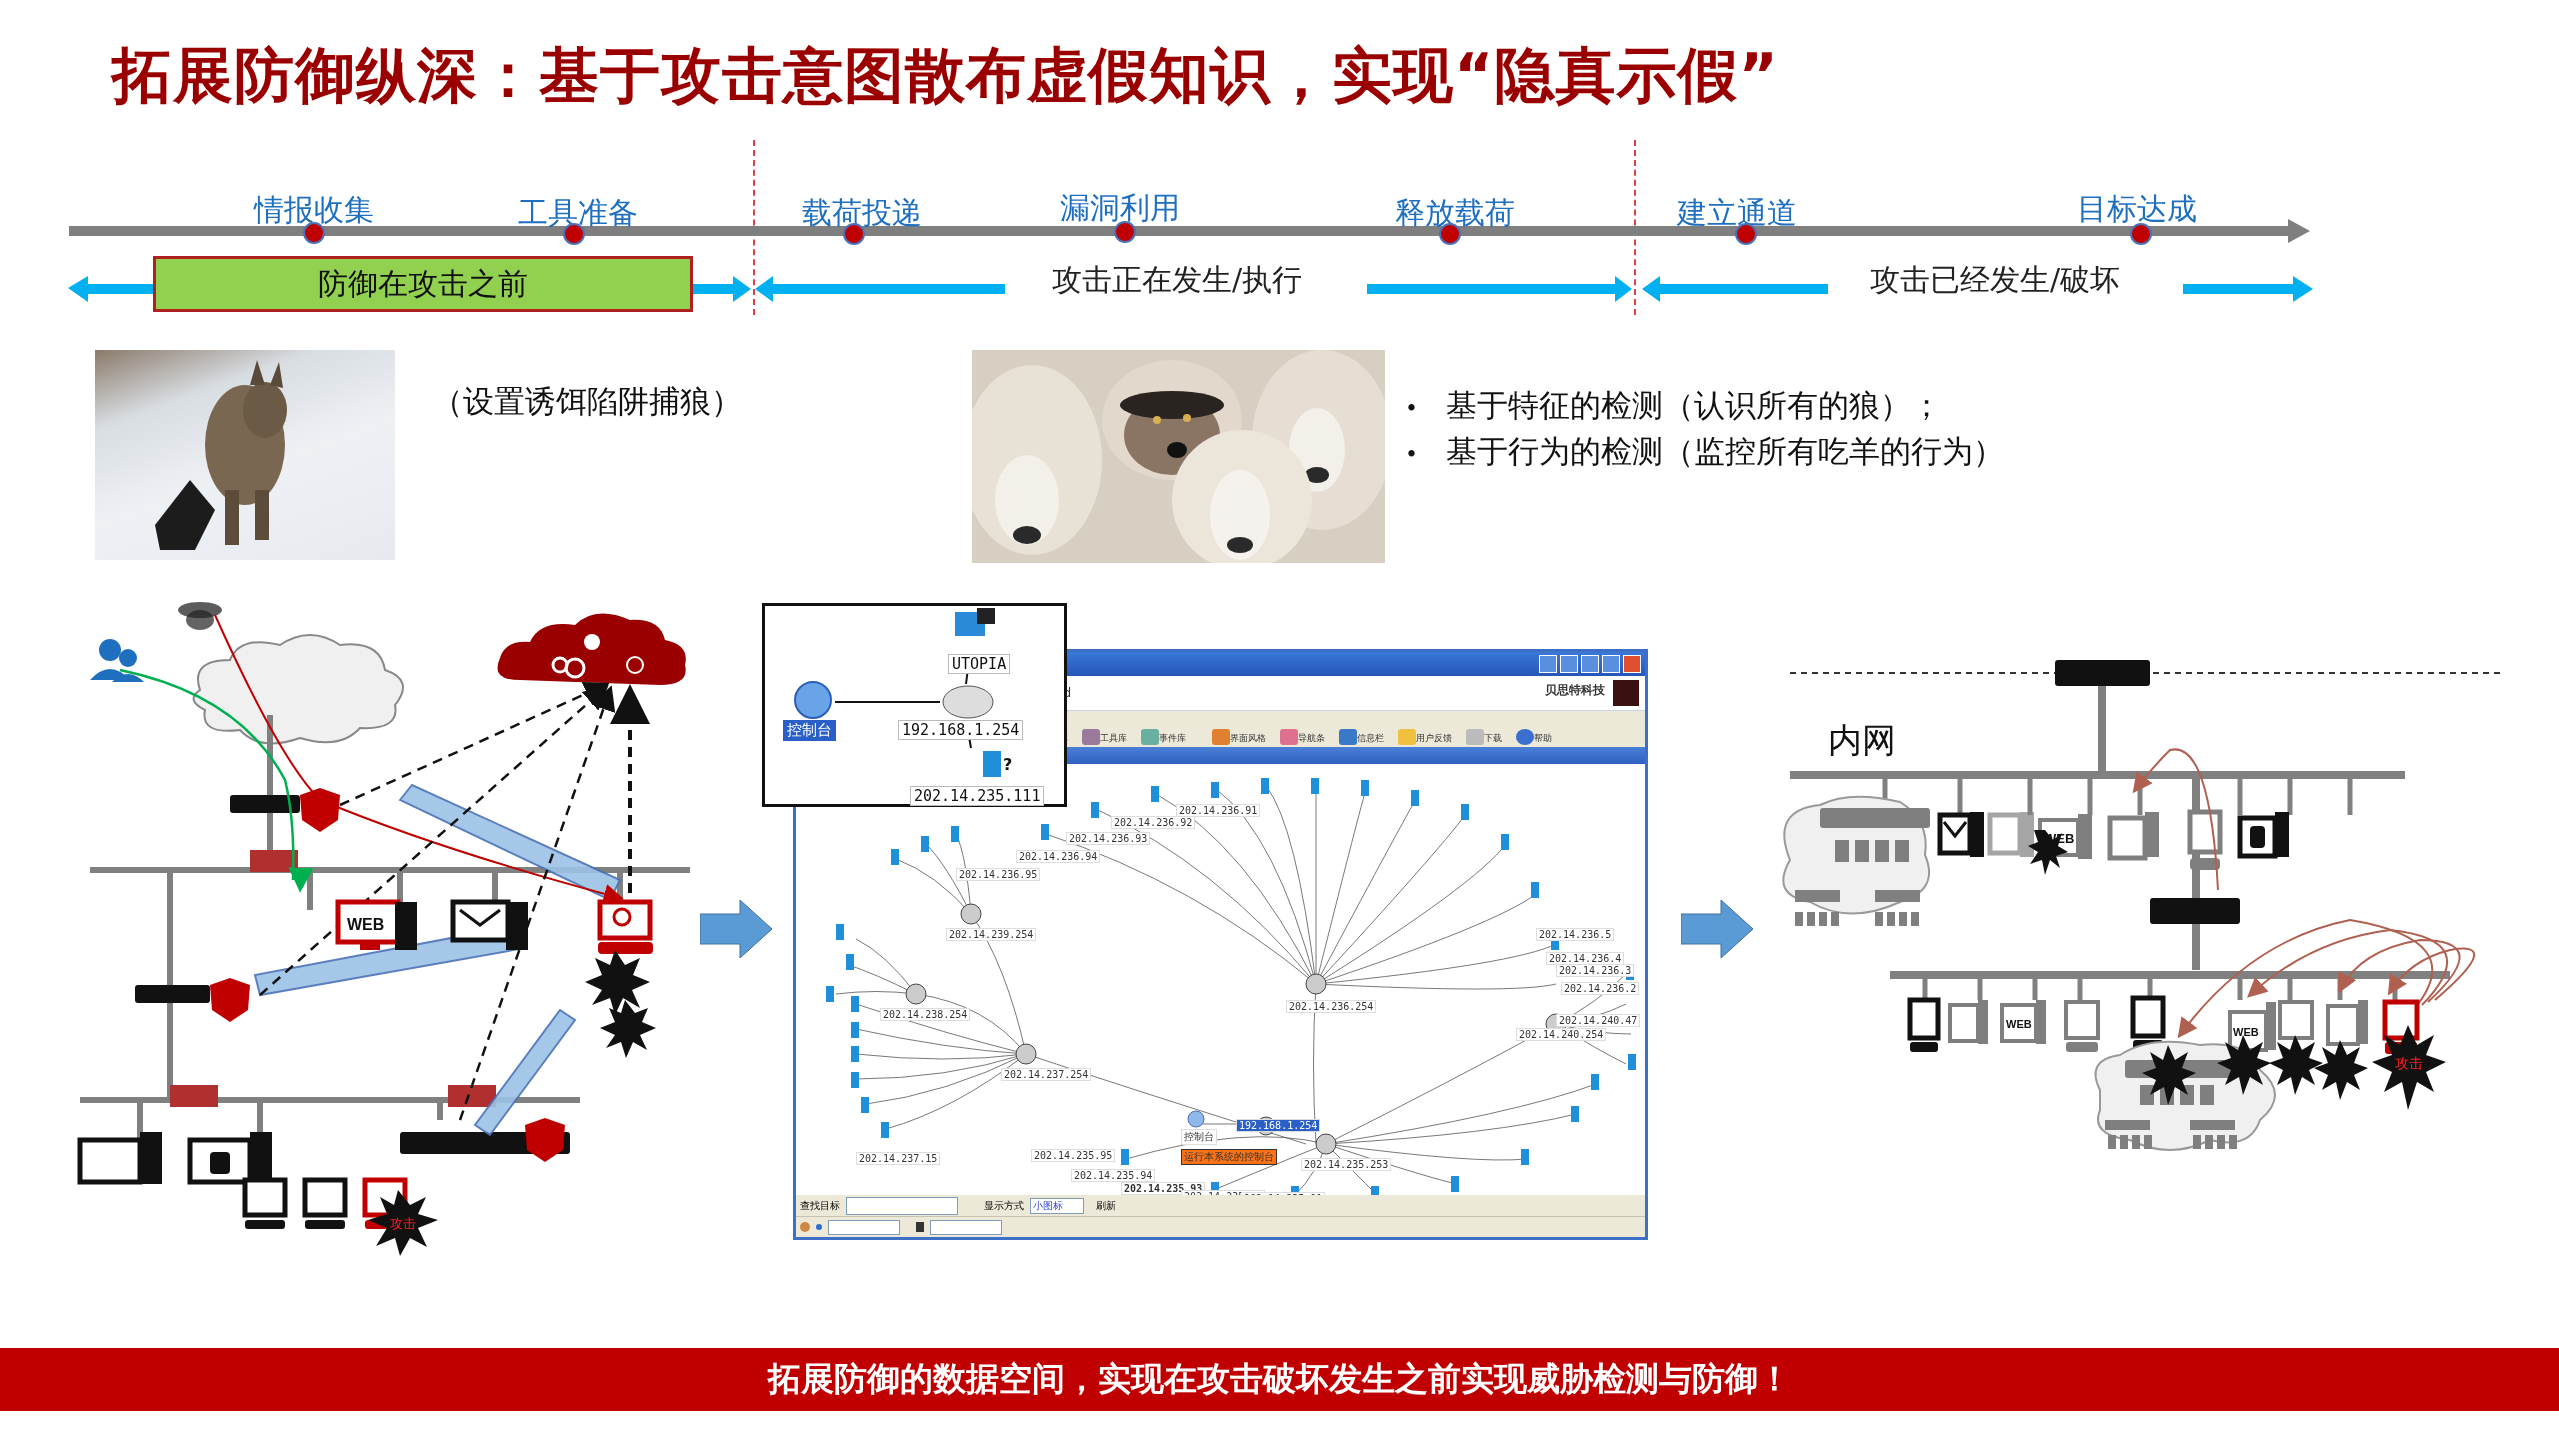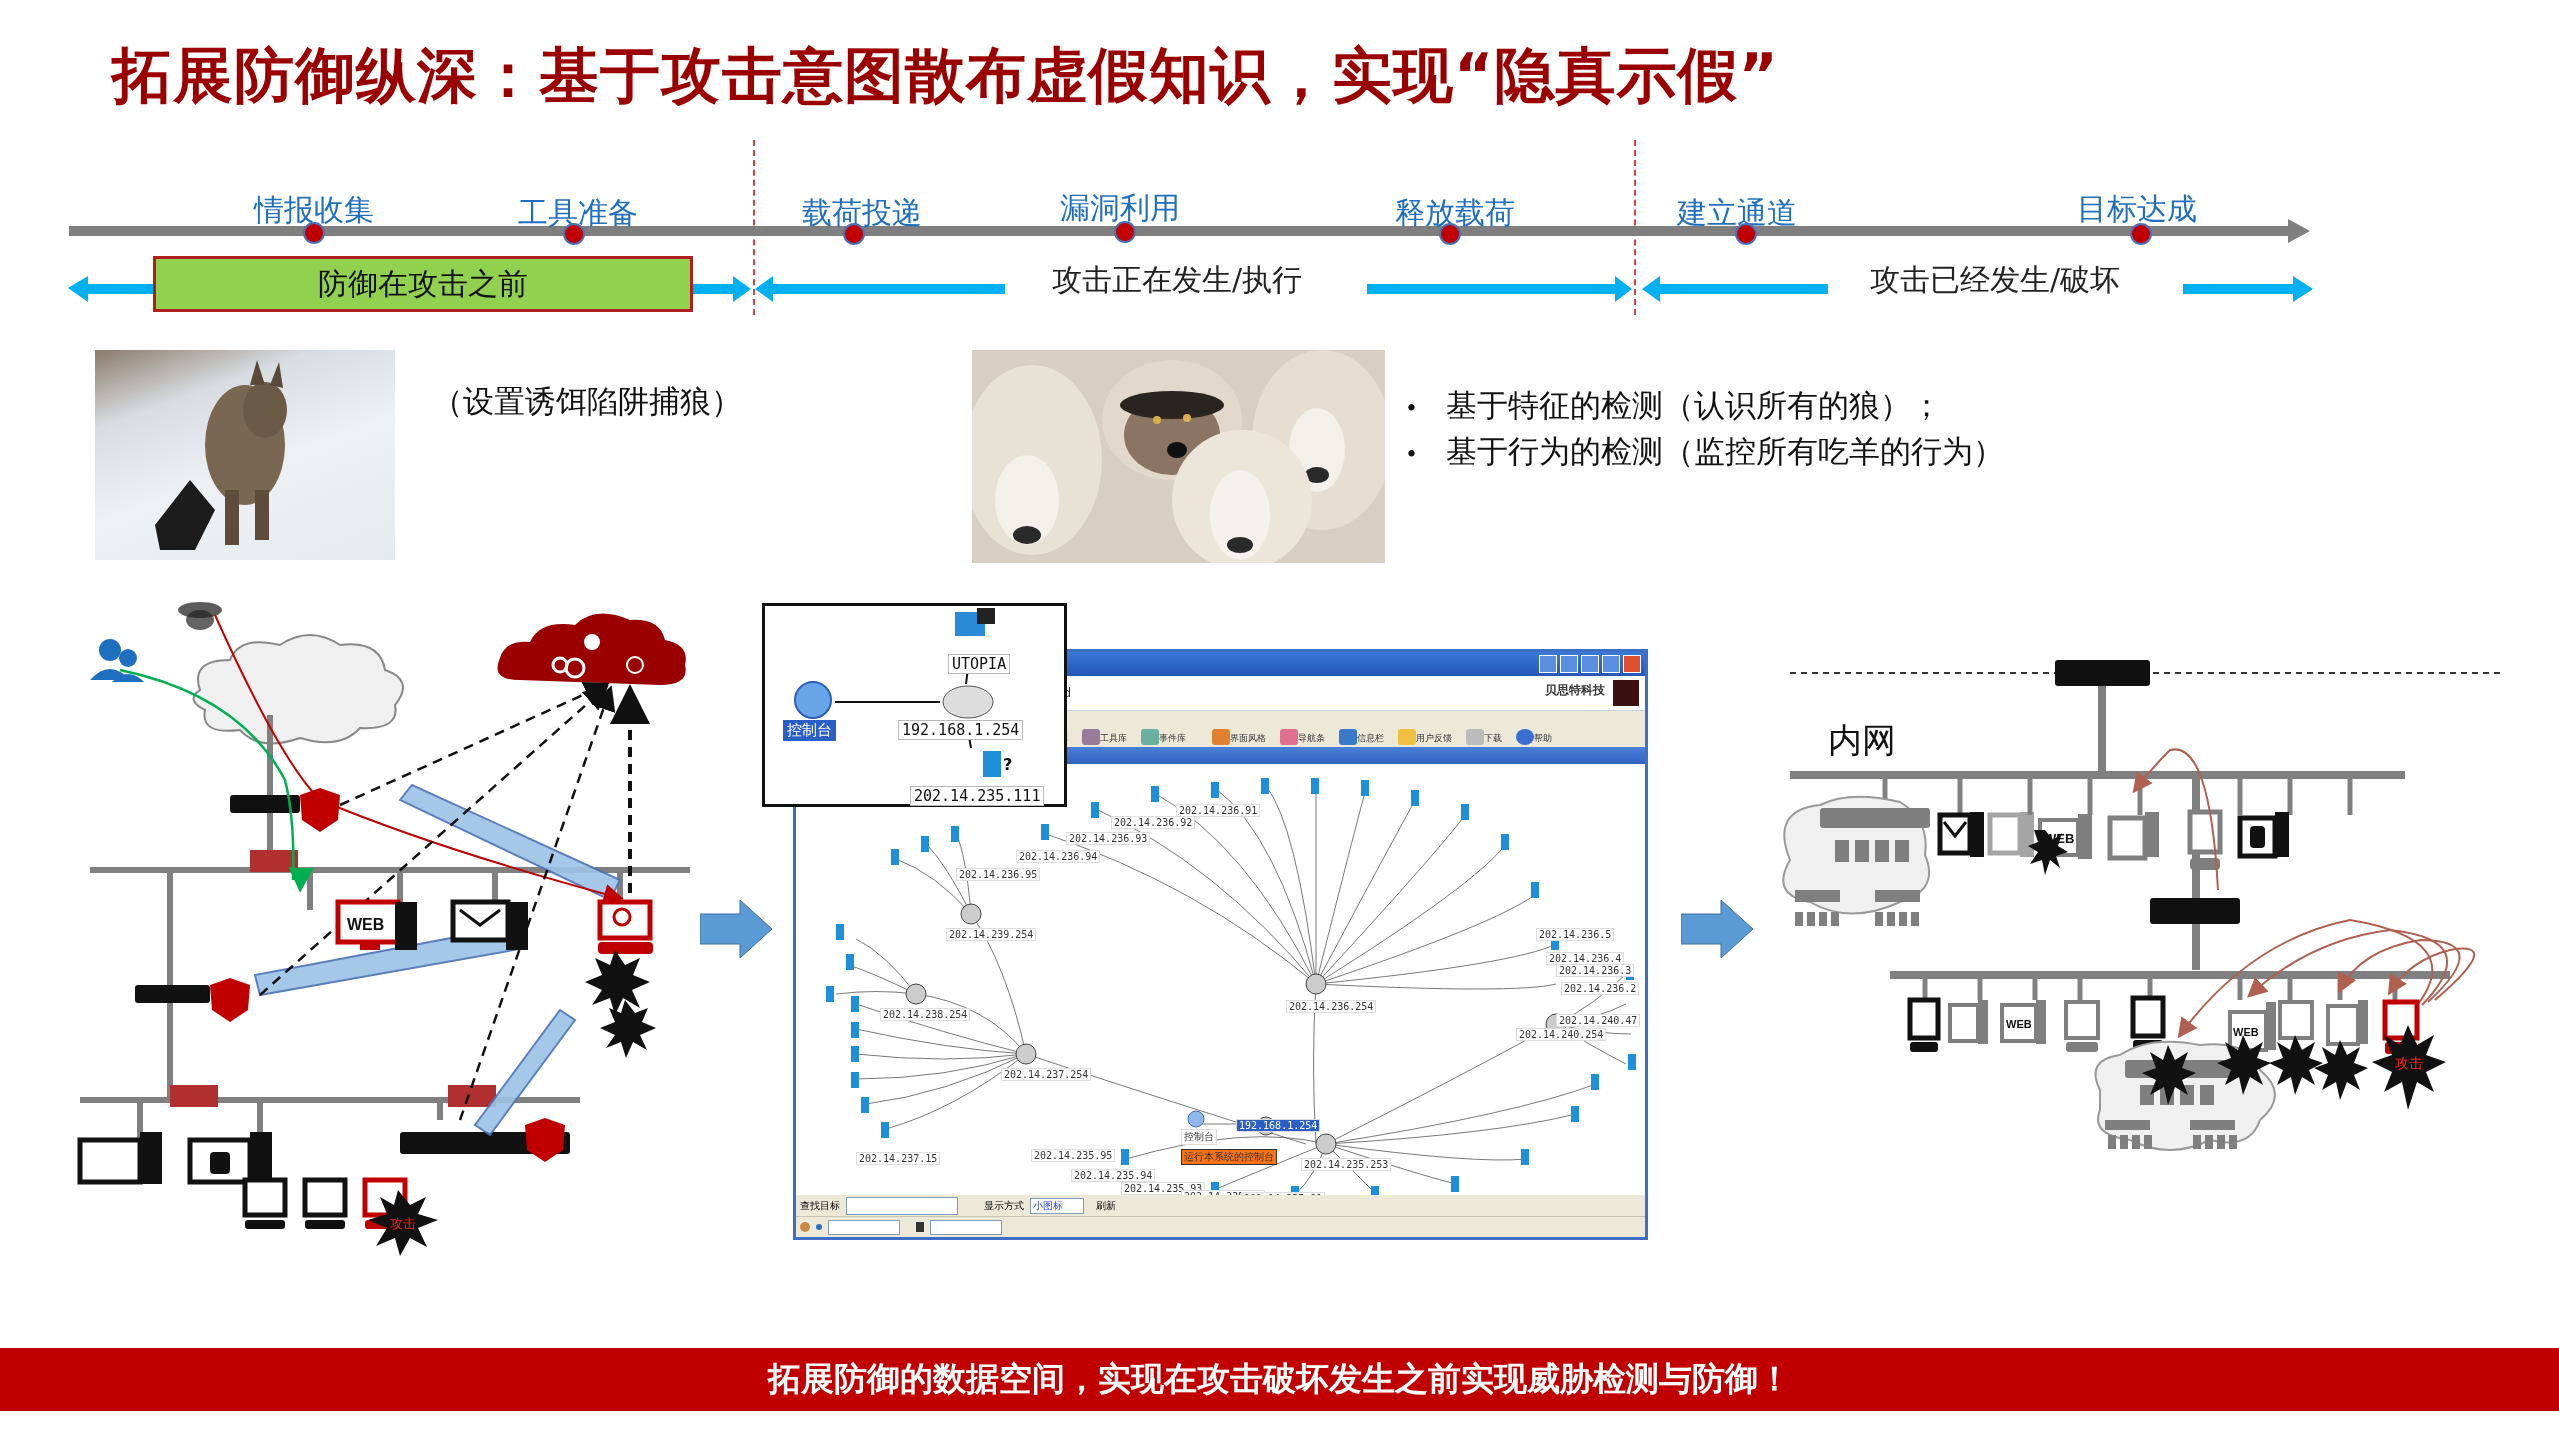--- a/index.html
+++ b/index.html
@@ -425,21 +425,21 @@
     <span class="node-label" style="left:220px;top:86px;">202.14.236.94</span>
     <span class="node-label" style="left:160px;top:104px;">202.14.236.95</span>
     <span class="node-label" style="left:740px;top:164px;">202.14.236.5</span>
     <span class="node-label" style="left:750px;top:188px;">202.14.236.4</span>
     <span class="node-label" style="left:760px;top:200px;">202.14.236.3</span>
     <span class="node-label" style="left:765px;top:218px;">202.14.236.2</span>
     <span class="node-label" style="left:760px;top:250px;">202.14.240.47</span>
     <span class="node-label" style="left:60px;top:388px;">202.14.237.15</span>
     <span class="node-label" style="left:235px;top:385px;">202.14.235.95</span>
     <span class="node-label" style="left:275px;top:405px;">202.14.235.94</span>
-    <span class="node-label" style="left:325px;top:418px;">202.14.235.93</span>
+    <span class="node-label" style="left:325px;top:418px;font-weight:bold;">202.14.235.93</span>
     <span class="node-label" style="left:385px;top:426px;">202.14.235.92</span>
     <span class="node-label" style="left:445px;top:428px;">202.14.235.91</span>
     <span class="node-label" style="left:385px;top:365px;font-family:'DejaVu Sans',sans-serif;">控制台</span>
     <span class="node-label" style="left:440px;top:355px;background:#2a5fc8;color:#fff;">192.168.1.254</span>
     <span class="node-label" style="left:385px;top:385px;background:#f97316;border-color:#333;font-family:'DejaVu Sans',sans-serif;">运行本系统的控制台</span>
   </div>
 
   <div class="win-find">
     <span>查找目标</span>
     <span class="field"></span>

